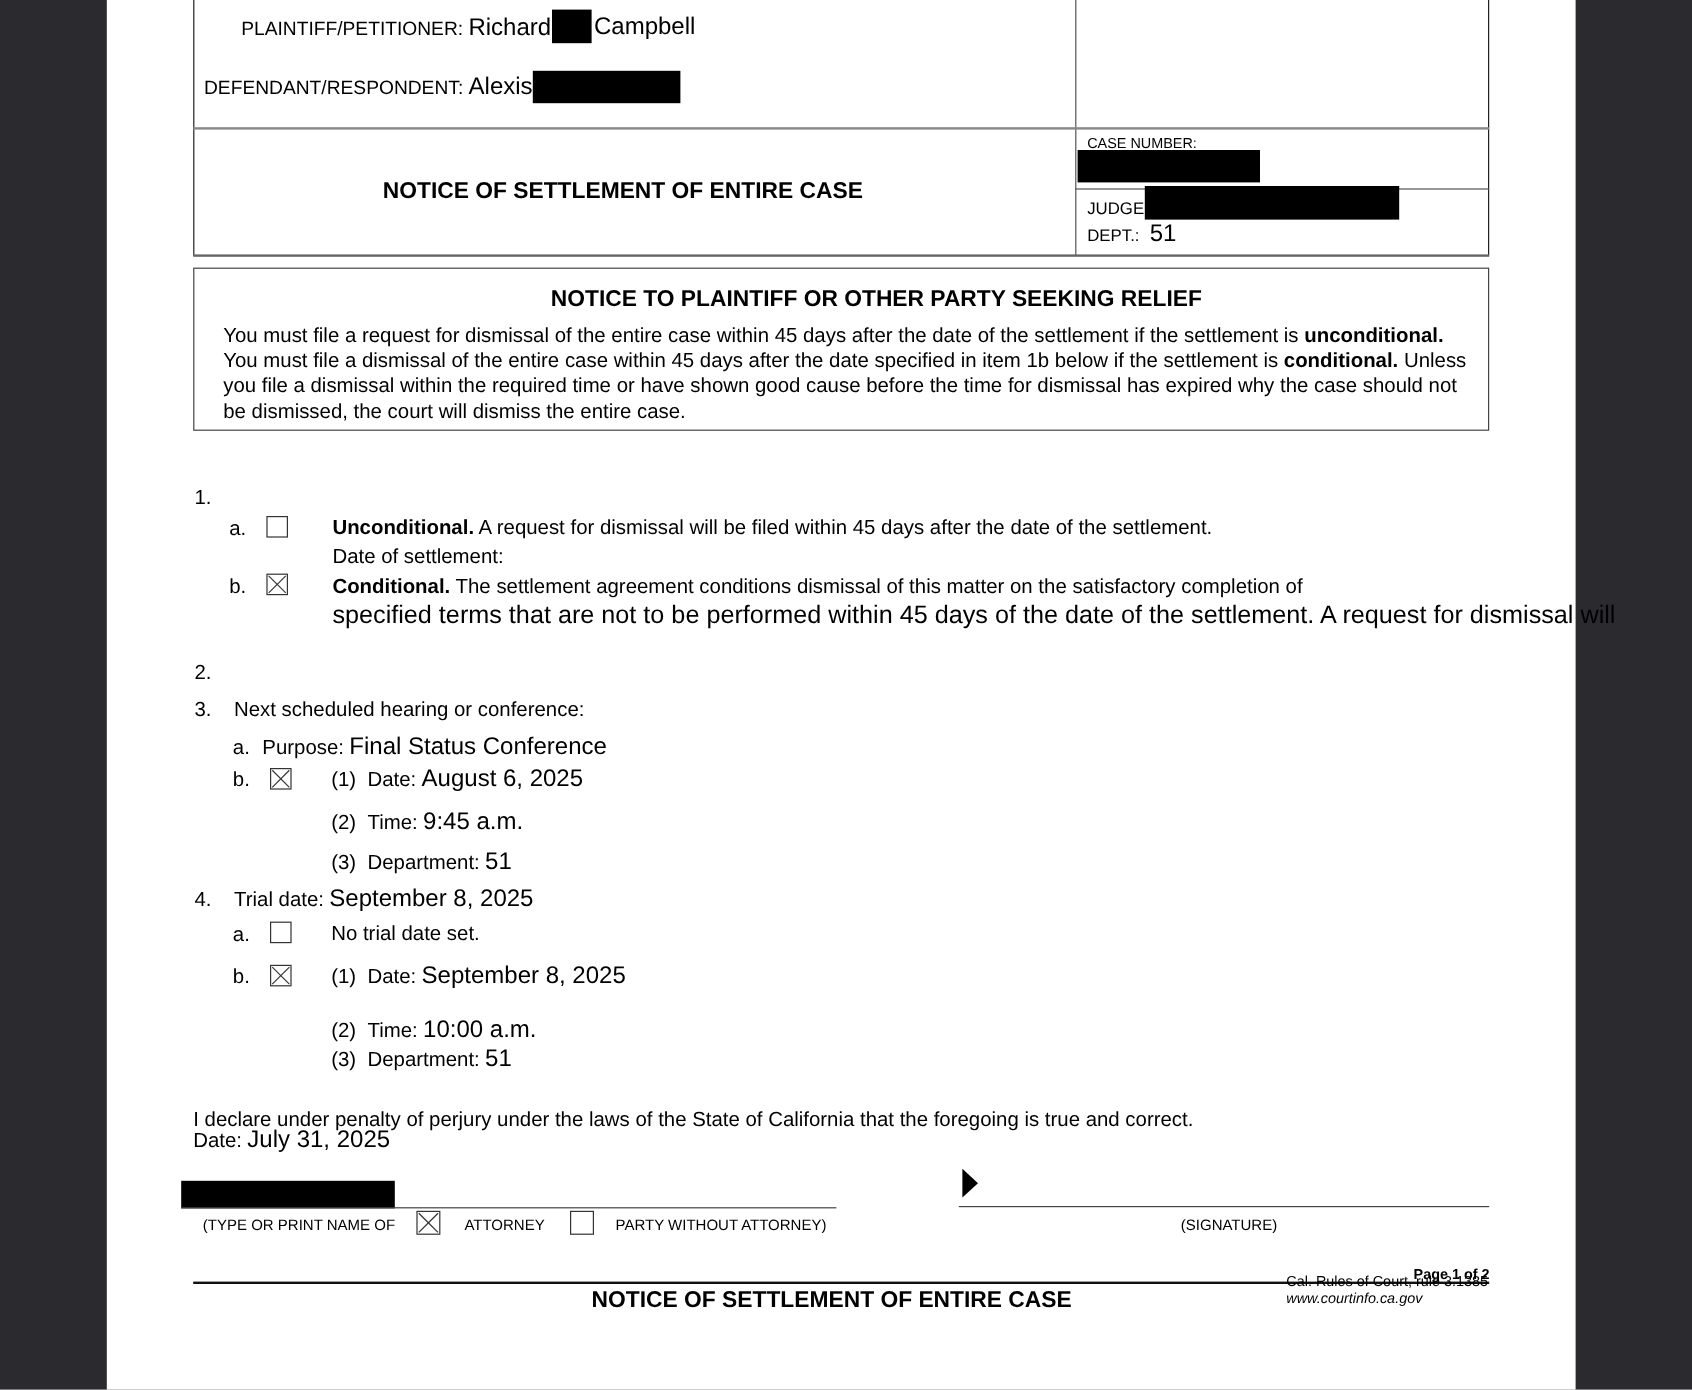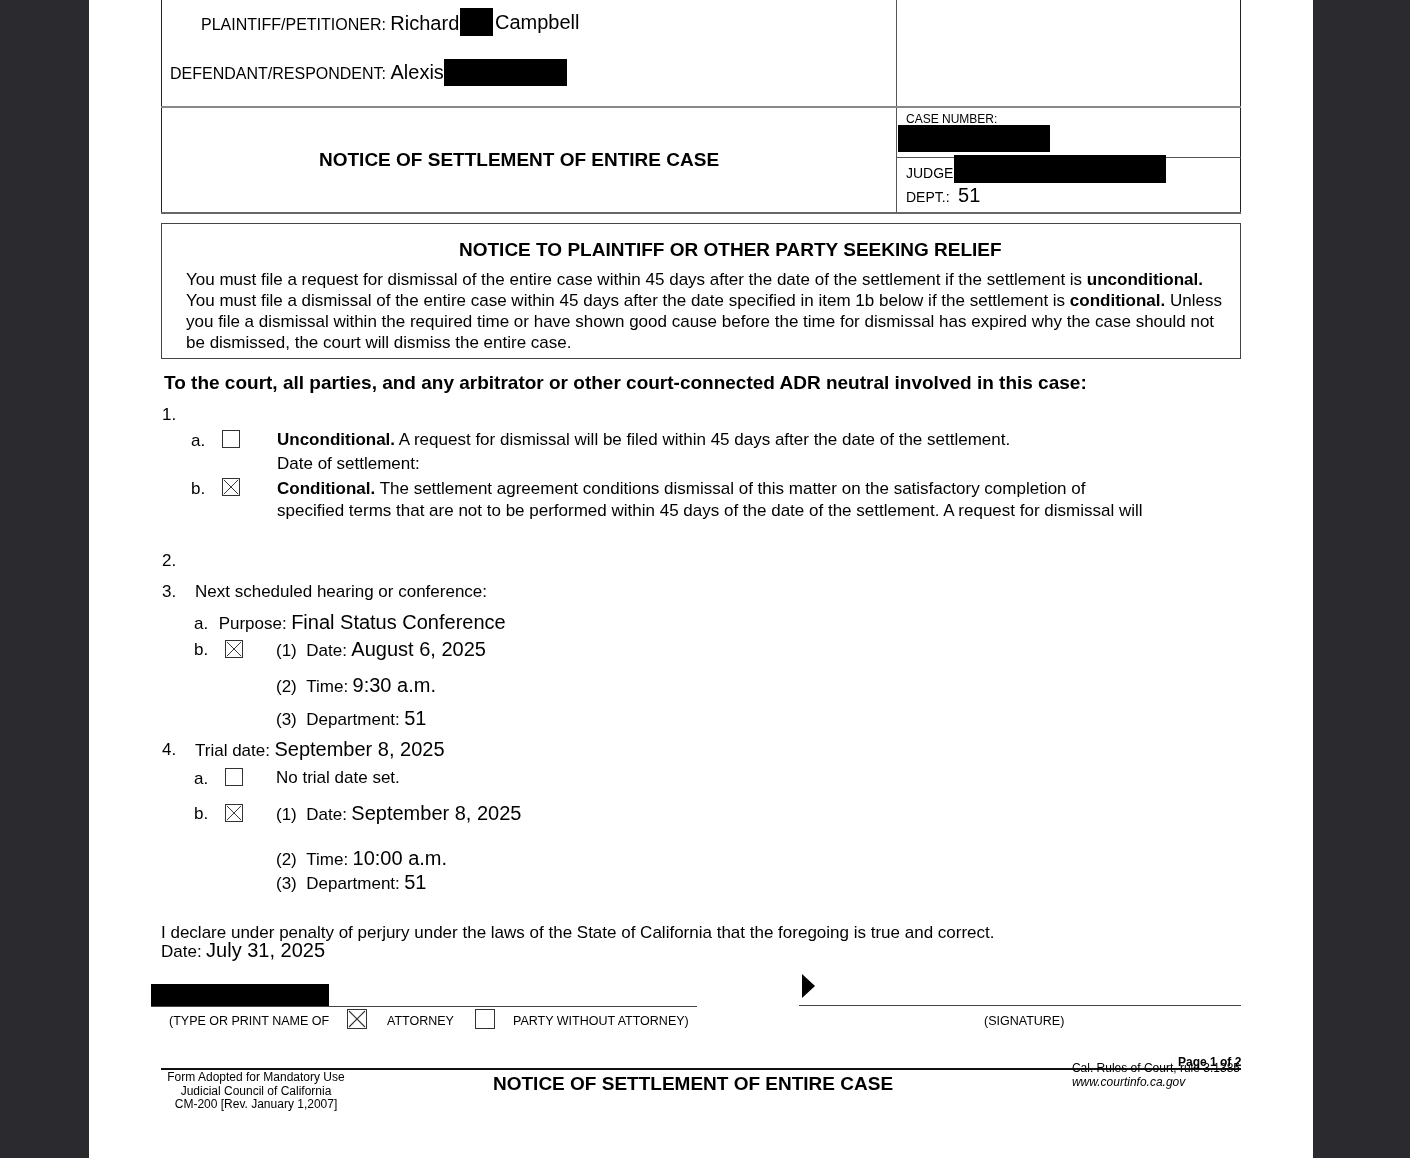--- a/index.html
+++ b/index.html
@@ -66,42 +66,41 @@
     <span style="font-size:14px;">DEPT.:</span>
     <span style="font-size:20px; margin-left:4px;">51</span>
   </div>
 
   <div class="box" style="left:72px; top:223px; width:1080px; height:136px;"></div>
   <div class="abs bold" style="left:326px; top:239px; font-size:19px;margin-left:44px;">NOTICE TO PLAINTIFF OR OTHER PARTY SEEKING RELIEF</div>
   <div class="notice-body">
     <span>You must file a request for dismissal of the entire case within 45 days after the date of the settlement if the settlement is </span><b>unconditional.</b><span> You must file a dismissal of the entire case within 45 days after the date specified in item 1b below if the settlement is </span><b>conditional.</b><span> Unless you file a dismissal within the required time or have shown good cause before the time for dismissal has expired why the case should not be dismissed, the court will dismiss the entire case.</span>
   </div>
 
-  <div class="abs bold" style="left:75px; top:372px; font-size:19px;">To the court, all parties, and any arbitrator or other court-connected ADR neutral involved in this case:</div>
 
   <div class="abs" style="left:73px; top:405px; font-size:17px;">1.</div>
 
   <div class="abs" style="left:102px; top:431px; font-size:17px;">a.</div>
   <div class="cb" style="left:133px; top:430px;"></div>
   <div class="abs" style="left:188px; top:430px; font-size:17px;">
     <b>Unconditional.</b><span> A request for dismissal will be filed within 45 days after the date of the settlement.</span>
   </div>
   <div class="abs" style="left:188px; top:454px; font-size:17px;">Date of settlement:</div>
 
   <div class="abs" style="left:102px; top:479px; font-size:17px;">b.</div>
   <div class="cb" style="left:133px; top:478px;">
       <svg viewBox="0 0 18 18">
         <line x1="1" y1="1" x2="17" y2="17" stroke="#333" stroke-width="1.1"></line>
         <line x1="17" y1="1" x2="1" y2="17" stroke="#333" stroke-width="1.1"></line>
       </svg>
     </div>
   <div class="abs" style="left:188px; top:479px; font-size:17px;">
     <b>Conditional.</b><span> The settlement agreement conditions dismissal of this matter on the satisfactory completion of</span>
   </div>
-  <div class="abs" style="left:188px; top:501px; font-size:17px;">specified terms that are not to be performed within 45 days of the date of the settlement. A request for dismissal will</div>
+  <div class="abs" style="left:188px; top:501px; font-size:21px;">specified terms that are not to be performed within 45 days of the date of the settlement. A request for dismissal will</div>
 
   <div class="abs" style="left:73px; top:551px; font-size:17px;">2.</div>
 
   <div class="abs" style="left:73px; top:582px; font-size:17px;">3.</div>
   <div class="abs" style="left:106px; top:582px; font-size:17px;">Next scheduled hearing or conference:</div>
 
   <div class="abs" style="left:105px; top:611px;">
     <span style="font-size:17px;">a.</span>
     <span style="font-size:17px; margin-left:6px;">Purpose:</span>
     <span style="font-size:20px;">Final Status Conference</span>
@@ -115,21 +114,21 @@
       </svg>
     </div>
   <div class="abs" style="left:187px; top:638px;">
     <span style="font-size:17px;">(1)</span>
     <span style="font-size:17px; margin-left:5px;">Date:</span>
     <span style="font-size:20px;">August 6, 2025</span>
   </div>
   <div class="abs" style="left:187px; top:674px;">
     <span style="font-size:17px;">(2)</span>
     <span style="font-size:17px; margin-left:5px;">Time:</span>
-    <span style="font-size:20px;">9:30 a.m.</span>
+    <span style="font-size:20px;">9:45 a.m.</span>
   </div>
   <div class="abs" style="left:187px; top:707px;">
     <span style="font-size:17px;">(3)</span>
     <span style="font-size:17px; margin-left:5px;">Department:</span>
     <span style="font-size:20px;">51</span>
   </div>
 
   <div class="abs" style="left:73px; top:740px; font-size:17px;">4.</div>
   <div class="abs" style="left:106px; top:738px;">
     <span style="font-size:17px;">Trial date:</span>
@@ -183,23 +182,18 @@
   <div class="abs" style="left:424px; top:1014px; font-size:12.5px;">PARTY WITHOUT ATTORNEY)</div>
 
   <svg class="abs" style="left:712px; top:973px; width:16px; height:26px;" viewBox="0 0 16 26">
       <polygon points="1,1 14,13 1,25" fill="#000"></polygon>
     </svg>
   <div class="hline" style="left:710px; top:1005px; width:442px; background:#444;"></div>
   <div class="abs" style="left:895px; top:1014px; font-size:12.5px;">(SIGNATURE)</div>
 
   <div class="abs bold" style="left:1089px; top:1055px; font-size:12px;">Page 1 of 2</div>
   <div class="hline" style="left:72px; top:1068px; width:1080px; height:2px; background:#111;"></div>
-  <div class="abs" style="left:72px; top:1071px; width:190px; text-align:center; font-size:12px; line-height:13.5px; white-space:normal;">
-    <div>Form Adopted for Mandatory Use</div>
-    <div>Judicial Council of California</div>
-    <div>CM-200 [Rev. January 1,2007]</div>
-  </div>
   <div class="abs bold" style="left:404px; top:1073px; font-size:19px;">NOTICE OF SETTLEMENT OF ENTIRE CASE</div>
   <div class="abs" style="right:73px; top:1061px; font-size:12px; line-height:14px;">
     <div>Cal. Rules of Court, rule 3.1385</div>
     <div style="font-style:italic;">www.courtinfo.ca.gov</div>
   </div>
 </div>
 
 </body></html>

